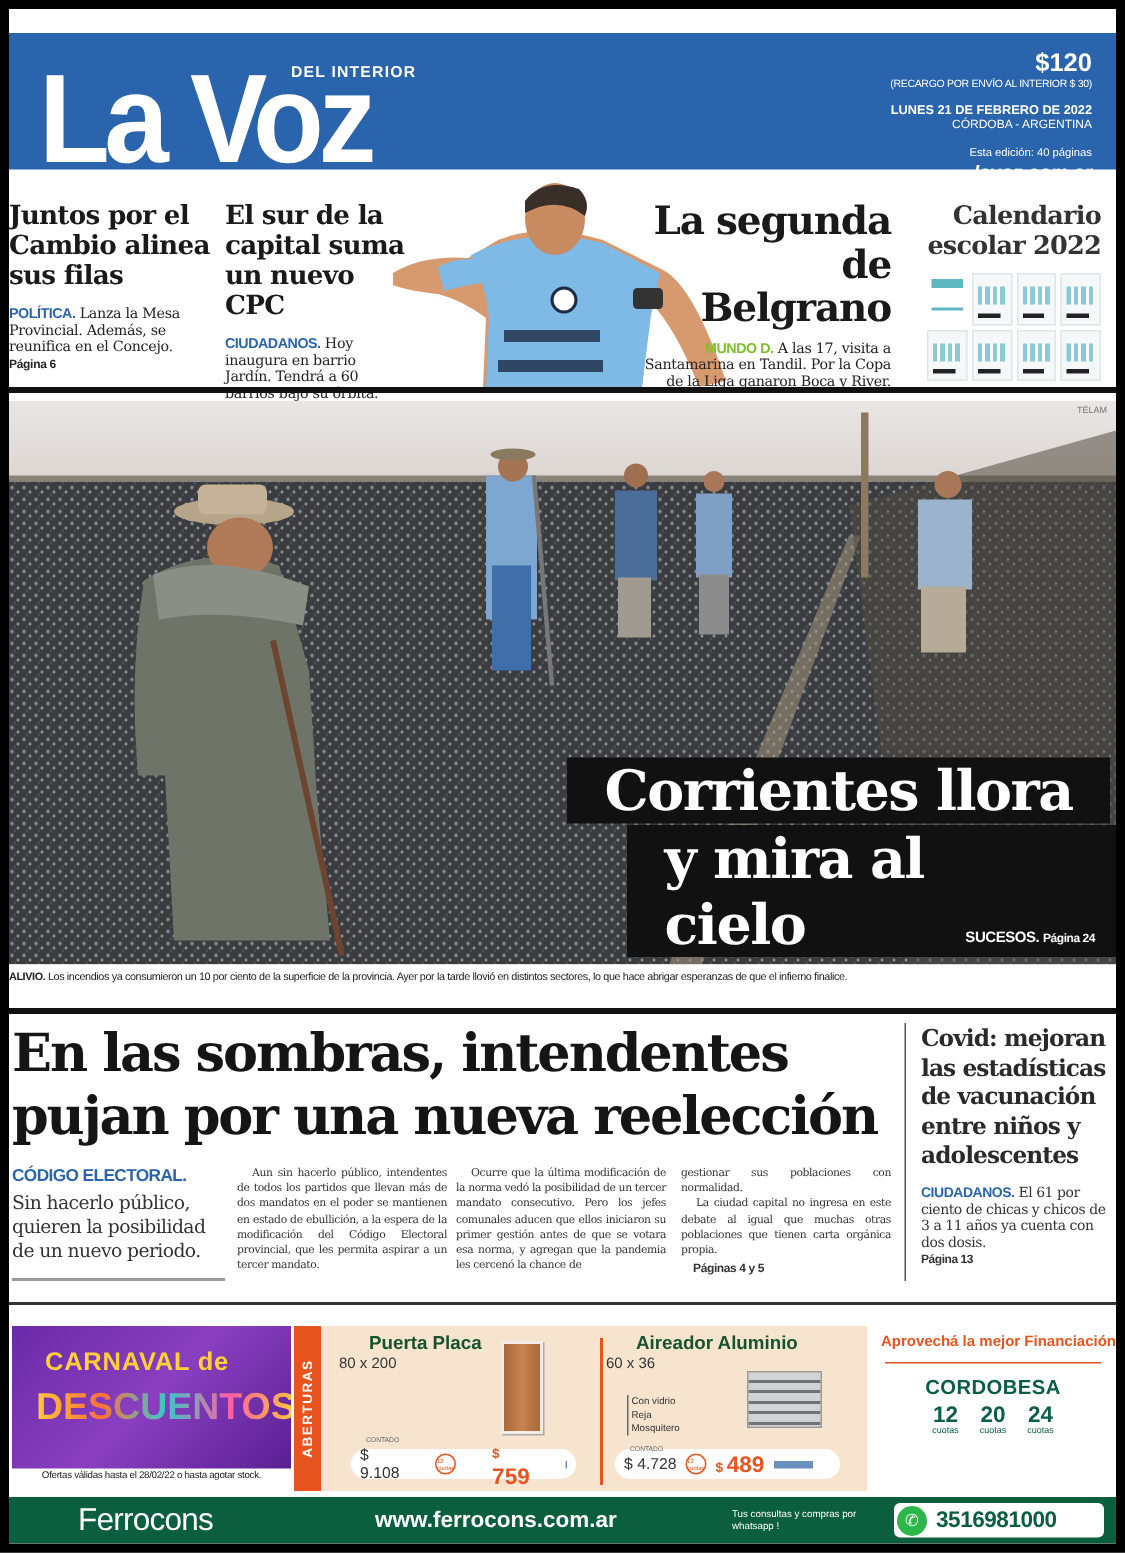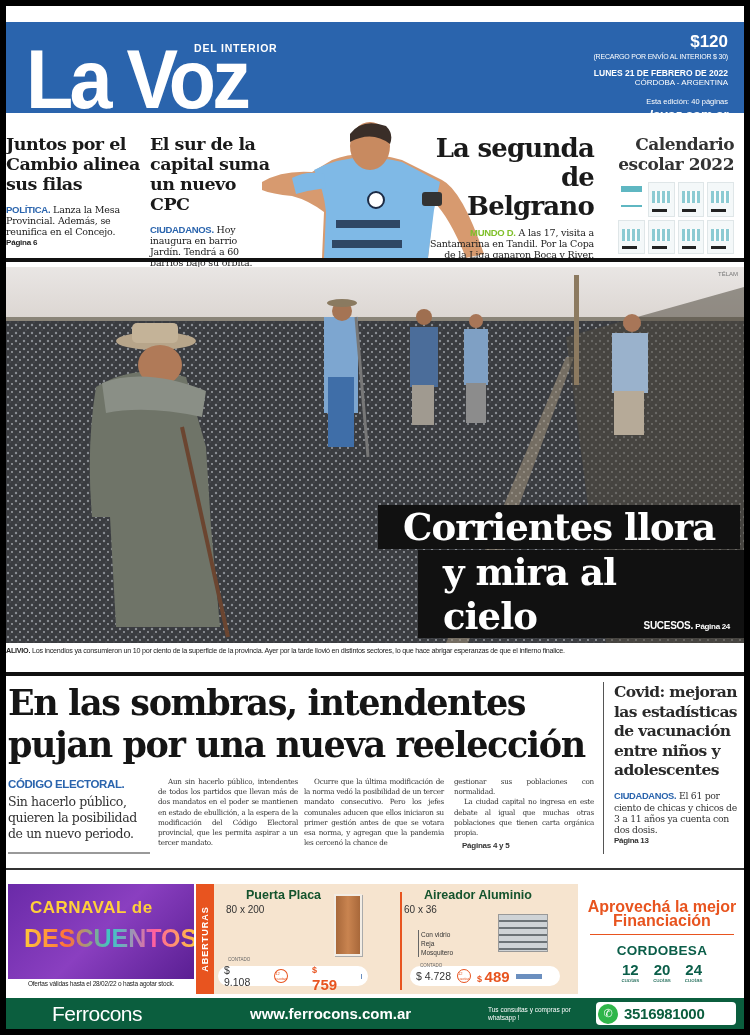--- a/index.html
+++ b/index.html
@@ -87,30 +87,30 @@
   .prod { position: absolute; top: 4px; }
   .prod .pname { font-family: "Liberation Sans", sans-serif; font-weight: bold; font-size: 12.5px; color: #14532d; margin-left: 20px; }
   .prod .psize { font-family: "Liberation Sans", sans-serif; font-size: 10px; color: #333; margin-top: 2px; }
   .p1 { left: 12px; width: 170px; }
   .p2 { left: 190px; width: 170px; }
   .p2-bar { position: absolute; left: 186px; top: 8px; width: 2px; height: 98px; background: #e8541f; }
   .door { position: absolute; left: 328px; top: 16px; width: 28px; height: 62px; background: linear-gradient(90deg, #a8683a, #c98450, #a8683a); border: 2px solid #f2ece4; box-shadow: 1px 1px 0 #aaa; }
   .vent { position: absolute; left: 492px; top: 36px; width: 50px; height: 38px; background: repeating-linear-gradient(180deg, #cfd3d6 0 5px, #6d7377 5px 7px); border: 1px solid #999; }
   .vent-feat { position: absolute; left: 412px; top: 52px; font-family: "Liberation Sans", sans-serif; font-size: 6.5px; color: #333; line-height: 9px; border-left: 1px solid #666; padding-left: 2px; }
   .pricebar { position: absolute; top: 88px; height: 20px; background: #fff; border-radius: 10px; display: flex; align-items: center; padding: 0 6px; gap: 6px; font-family: "Liberation Sans", sans-serif; }
-  .pb1 { left: 212px; width: 150px; gap: 24px; }
+  .pb1 { left: 228px; width: 150px; gap: 24px; }
   .pb2 { left: 404px; width: 150px; }
   .pricebar .old { font-size: 10.5px; color: #333; position: relative; }
   .pricebar .old small { position: absolute; top: -7px; left: 4px; font-size: 4.5px; color: #666; }
   .pricebar .badge { width: 14px; height: 14px; border-radius: 50%; border: 1.5px solid #e8541f; font-size: 4px; color: #e8541f; display: flex; align-items: center; justify-content: center; }
   .pricebar .new { font-size: 15px; font-weight: bold; color: #e8541f; }
   .pricebar .new small { font-size: 9px; }
   .pricebar .logo-mini { width: 26px; height: 5px; background: #6b8fbf; }
   .ad-fin { position: absolute; left: 574px; top: 6px; width: 164px; height: 110px; }
-  .fin-title { text-align: center; font-family: "Liberation Sans", sans-serif; font-weight: bold; font-size: 16px; line-height: 14px; color: #e8541f; margin-top: 16px; }
+  .fin-title { text-align: right; font-family: "Liberation Sans", sans-serif; font-weight: bold; font-size: 10px; line-height: 14px; color: #e8541f; margin-top: 4px; }
   .fin-rule { width: 144px; height: 1px; background: #e8541f; margin: 6px auto 0; }
   .fin-brand { text-align: center; font-family: "Liberation Sans", sans-serif; font-weight: bold; font-size: 13.5px; color: #0b5e49; margin-top: 8px; letter-spacing: 0.3px; }
   .fin-cuotas { display: flex; justify-content: center; gap: 14px; margin-top: 4px; }
   .fin-cuotas div { text-align: center; font-family: "Liberation Sans", sans-serif; color: #0b5e49; }
   .fin-cuotas b { display: block; font-size: 15px; line-height: 15px; }
   .fin-cuotas span { display: block; font-size: 6px; }
   .ad-foot { position: absolute; left: 0; top: 120px; width: 738px; height: 31px; background: #0b5e3e; display: flex; align-items: center; font-family: "Liberation Sans", sans-serif; color: #fff; }
   .foot-brand { position: absolute; left: 46px; font-size: 21px; letter-spacing: -0.5px; }
   .foot-url { position: absolute; left: 244px; font-size: 15px; font-weight: bold; }
   .foot-note { position: absolute; left: 482px; font-size: 6.5px; line-height: 8px; }

